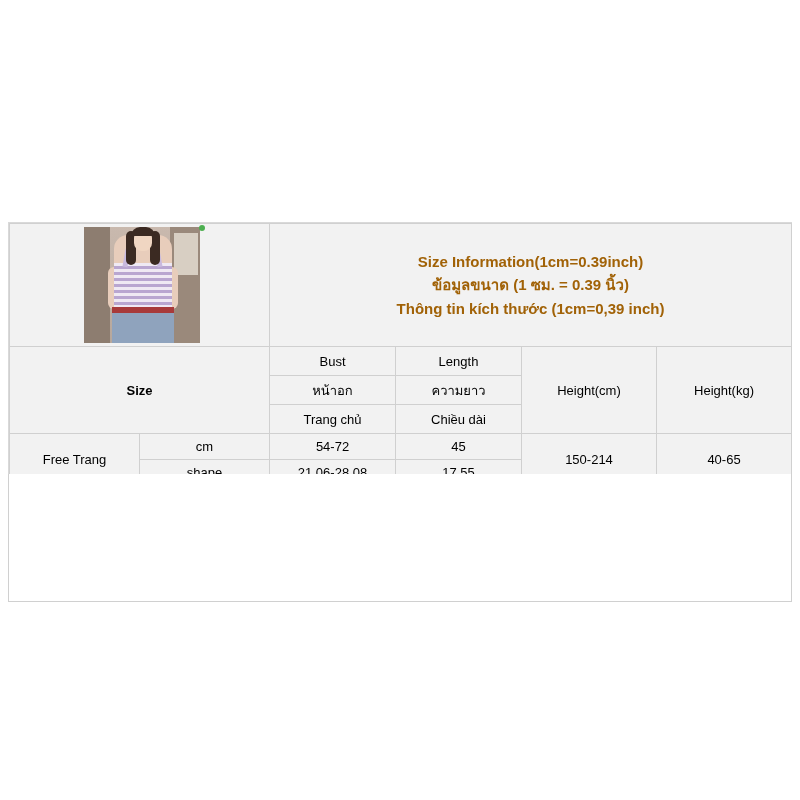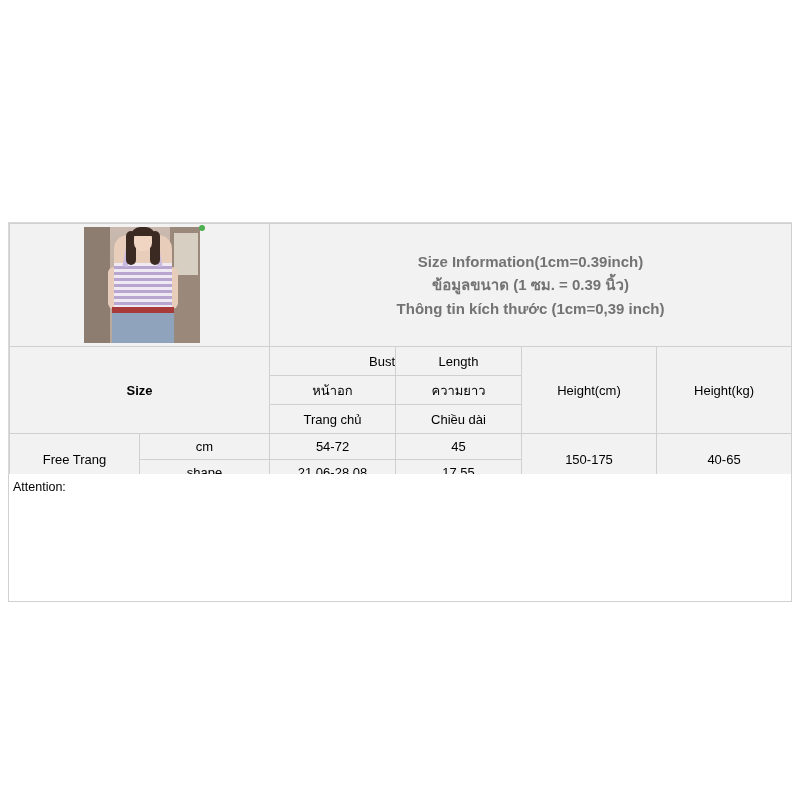--- a/index.html
+++ b/index.html
@@ -85,21 +85,21 @@
   .ph-dot { position:absolute; left:189px; top:1px; width:6px; height:6px; background:#4caf50; border-radius:50%;}
 
   .info-cell {
     padding: 6px 4px !important;
     line-height: 1.55;
   }
   .info-line {
     display: block;
     font-weight: bold;
     font-size: 15px;
-    color: #737373;
+    color: #a16207;
   }
   .size-label {
     font-size: 22px;
     font-weight: bold;
   }
   .sub-head {
     font-size: 13px;
   }
   .hdr-hw { font-size: 13px; }
   .unit-cell { font-size: 13px; }
@@ -158,49 +158,48 @@
           </td>
           <td class="info-cell" colspan="4">
             <span class="info-line">Size Information(1cm=0.39inch)</span>
             <span class="info-line">ข้อมูลขนาด (1 ซม. = 0.39 นิ้ว)</span>
             <span class="info-line">Thông tin kích thước (1cm=0,39 inch)</span>
           </td>
         </tr>
 
         <tr>
           <td class="size-label" colspan="2" rowspan="3" style="height:28px;">Size</td>
-          <td class="sub-head" style="height:28px;text-align:right;">Bust</td>
+          <td class="sub-head" style="height:28px;">Bust</td>
           <td class="sub-head">Length</td>
           <td class="hdr-hw" rowspan="3">Height(cm)</td>
           <td class="hdr-hw" rowspan="3">Height(kg)</td>
         </tr>
         <tr>
           <td class="sub-head" style="height:28px;">หน้าอก</td>
           <td class="sub-head">ความยาว</td>
         </tr>
         <tr>
           <td class="sub-head" style="height:28px;margin-top:32px;">Trang chủ</td>
           <td class="sub-head">Chiều dài</td>
         </tr>
 
         <tr>
           <td class="freesize-cell" rowspan="2">Free Trang</td>
           <td class="unit-cell" style="height:25px;">cm</td>
           <td class="val-cell">54-72</td>
           <td class="val-cell">45</td>
-          <td class="val-cell" rowspan="2">150-175</td>
+          <td class="val-cell" rowspan="2">150-214</td>
           <td class="val-cell" rowspan="2">40-65</td>
         </tr>
 
         <tr>
           <td class="unit-cell" style="height:25px;">shape</td>
           <td class="val-cell">21.06-28.08</td>
           <td class="val-cell">17.55</td>
         </tr>
       </tbody>
     </table>
   </div>
 
   <div class="attention" style="position:absolute; left:8px; top:474px; width:784px; height:128px;">
-    <div>Attention:</div>
   </div>
 
 </div>
 
 </body></html>

